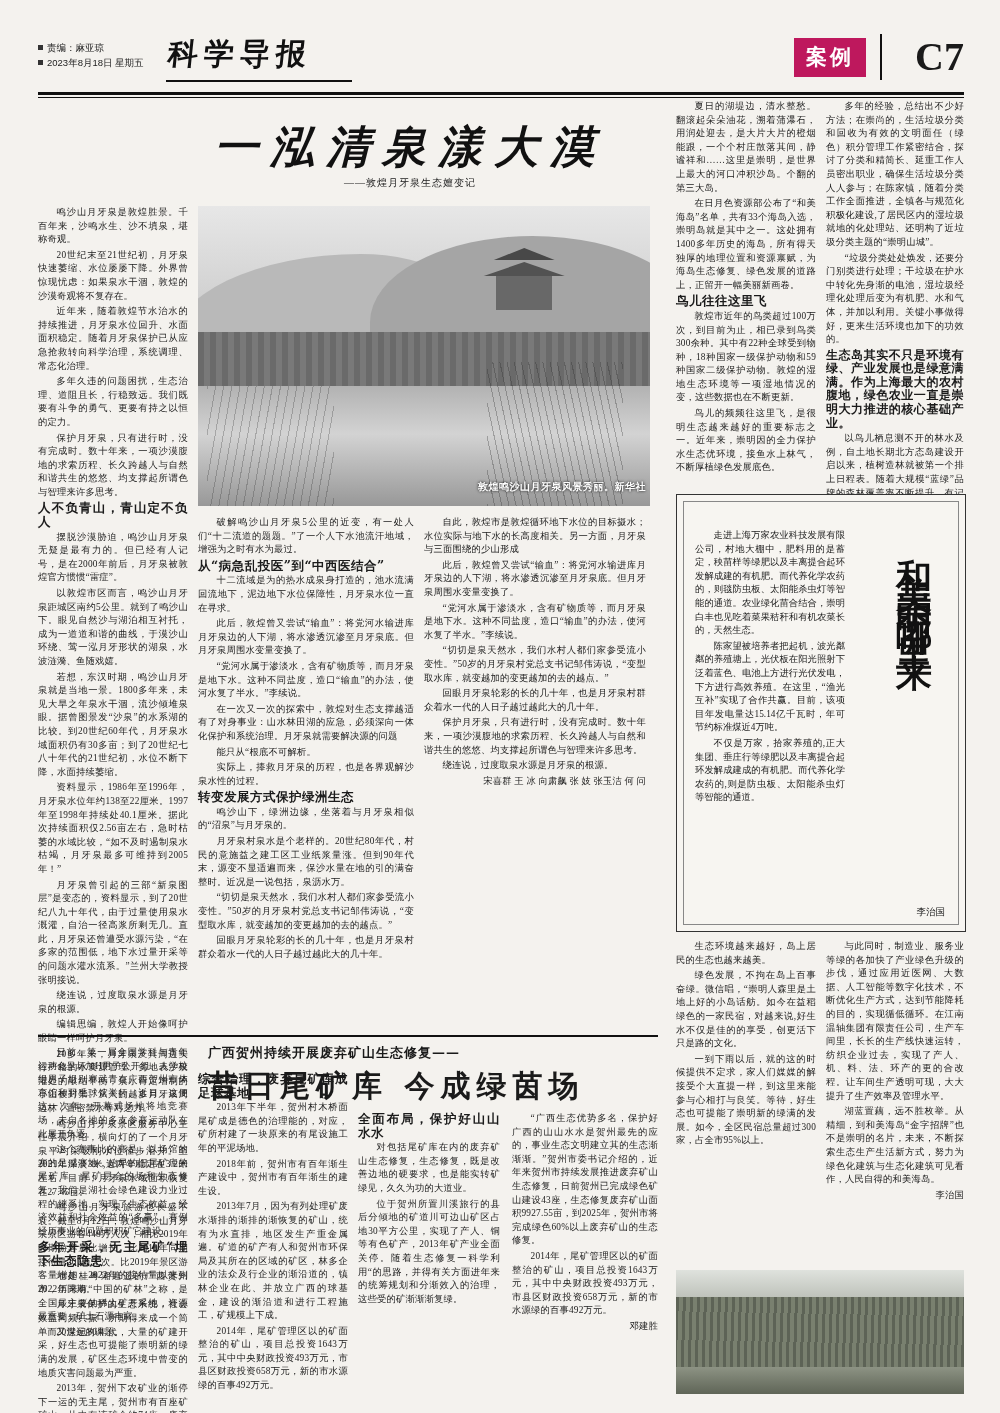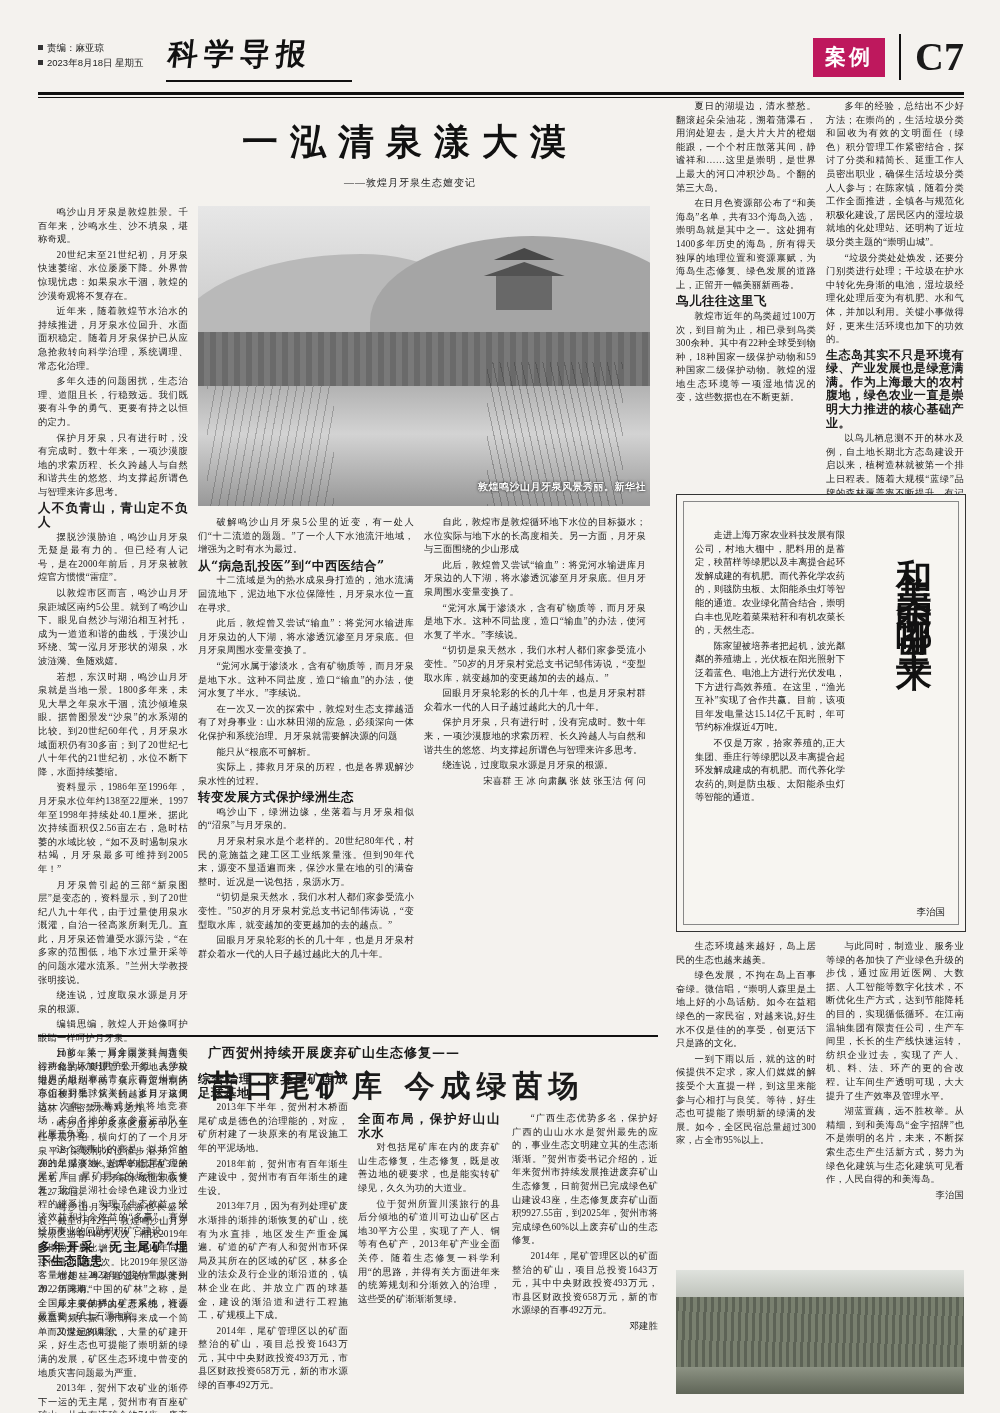--- a/index.html
+++ b/index.html
@@ -39,29 +39,29 @@
     position:absolute;left:128px;top:46px;width:186px;height:2px;background:#111;
   }
   .mh-right{
     position:absolute;right:0;top:0;display:flex;align-items:center;gap:14px;
   }
   .mh-badge{
     background:#be185d;color:#fff;font-size:21px;font-weight:bold;letter-spacing:3px;
     padding:5px 12px 6px;font-family:"DejaVu Serif",serif;
   }
   .mh-sep{width:2px;height:46px;background:#111;}
-  .mh-page{font-size:40px;font-weight:bold;font-family:"Liberation Serif",serif;line-height:1;}
+  .mh-page{font-size:40px;font-weight:bold;font-family:"Liberation Serif",serif;line-height:1;margin-left:19px;}
   .mh-rule{position:absolute;left:0;top:58px;width:926px;height:3px;background:#111;}
   .mh-rule2{position:absolute;left:0;top:63px;width:926px;height:1px;background:#111;}
 
   
   .headline{
     position:absolute;left:140px;top:118px;width:540px;text-align:center;
-    font-size:36px;font-weight:bold;letter-spacing:12px;
-    font-family:"DejaVu Serif",serif;color:#111;
+    font-size:44px;font-weight:bold;letter-spacing:12px;
+    font-family:"DejaVu Serif",serif;color:#111;font-style:italic;
   }
   .subhead{
     position:absolute;left:140px;top:176px;width:540px;text-align:center;
     font-size:10px;letter-spacing:1px;color:#222;
   }
 
   
   .photo{
     position:absolute;left:198px;top:206px;width:452px;height:300px;
     background:linear-gradient(180deg,#d8d6d1 0%,#c9c6c0 22%,#9d9a94 40%,#6f6d69 58%,#b9b6b0 100%);
@@ -237,20 +237,21 @@
     <p>保护月牙泉，只有进行时，没有完成时。数十年来，一项沙漠腹地的求索历程、长久跨越人与自然和谐共生的悠悠、均支撑起所谓色与智理来许多思考。</p>
     <p>绕连说，过度取泉水源是月牙泉的根源。</p>
     <p class="byline">宋喜群  王  冰  向肃飙  张  妓  张玉洁  何  问</p>
   </div>
 
   <div class="col" style="left:676px;top:100px;width:140px;height:386px;">
     <p>夏日的湖堤边，清水整愁。翻滚起朵朵油花，溯着蒲瀑石，用润处迎去，是大片大片的橙烟能跟，一个个村庄散落其间，静谧祥和……这里是崇明，是世界上最大的河口冲积沙岛。个翻的第三大岛。</p>
     <p>在日月色资源部公布了“和美海岛”名单，共有33个海岛入选，崇明岛就是其中之一。这处拥有1400多年历史的海岛，所有得天独厚的地理位置和资源禀赋，为海岛生态修复、绿色发展的道路上，正留开一幅美丽新画卷。</p>
     <p class="sec-title">鸟儿往往这里飞</p>
     <p>敦煌市近年的鸟类超过100万次，到目前为止，相已录到鸟类300余种。其中有22种全球受到物种，18种国家一级保护动物和59种国家二级保护动物。敦煌的湿地生态环境等一项湿地情况的变，这些数据也在不断更新。</p>
+    <p>鸟儿的频频往这里飞，是很明生态越来越好的重要标志之一。近年来，崇明因的全力保护水生态优环境，接鱼水上林气，不断厚植绿色发展底色。</p>
   </div>
 
   <div class="col" style="left:826px;top:100px;width:138px;height:386px;">
     <p>多年的经验，总结出不少好方法；在崇尚的，生活垃圾分类和回收为有效的文明面任（绿色）积分管理工作紧密结合，探讨了分类和精简长、延重工作人员密出职业，确保生活垃圾分类人人参与；在陈家镇，随着分类工作全面推进，全镇各与规范化积极化建设,了居民区内的湿垃圾就地的化处理站、还明构了近垃圾分类主题的“崇明山城”。</p>
     <p>“垃圾分类处处焕发，还要分门别类进行处理；干垃圾在护水中转化先身渐的电池，湿垃圾经理化处理后变为有机肥、水和气体，并加以利用。关键小事做得好，更来生活环境也加下的功效的。</p>
     <p class="sec-title" style="font-size:12px;">生态岛其实不只是环境有绿、产业发展也是绿意满满。作为上海最大的农村腹地，绿色农业一直是崇明大力推进的核心基础产业。</p>
     <p>以鸟儿栖息测不开的林水及例，自土地长期北方态岛建设开启以来，植树造林就被第一个排上日程表。随着大规模“蓝绿”品牌的森林覆盖率不断提升，有记录显示，2003年崇明森林覆盖率仅为16.8%，到如今已经超过30%。</p>
   </div>
 
   <div class="rail">

